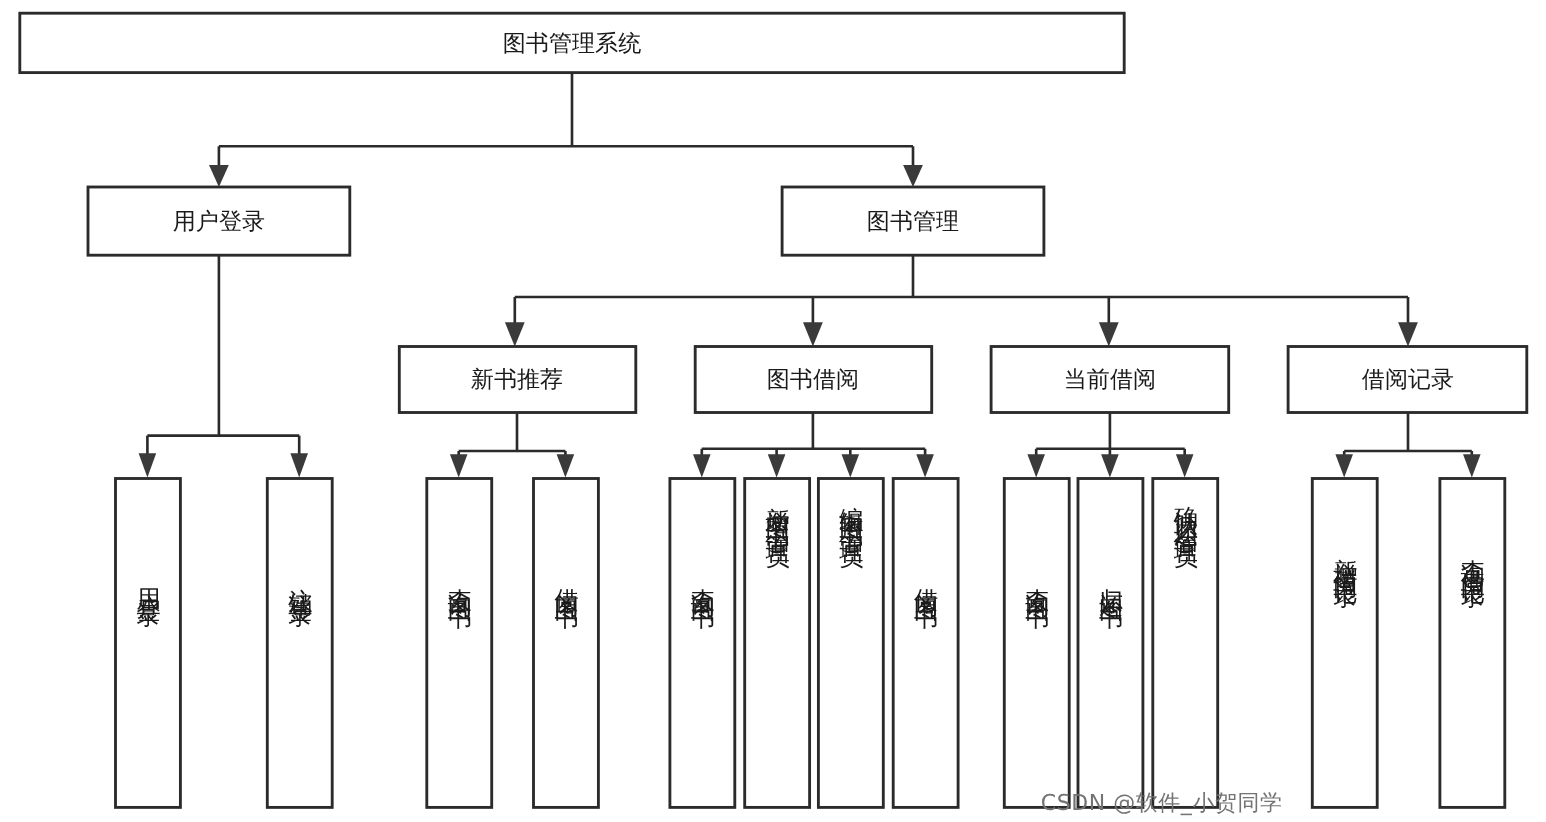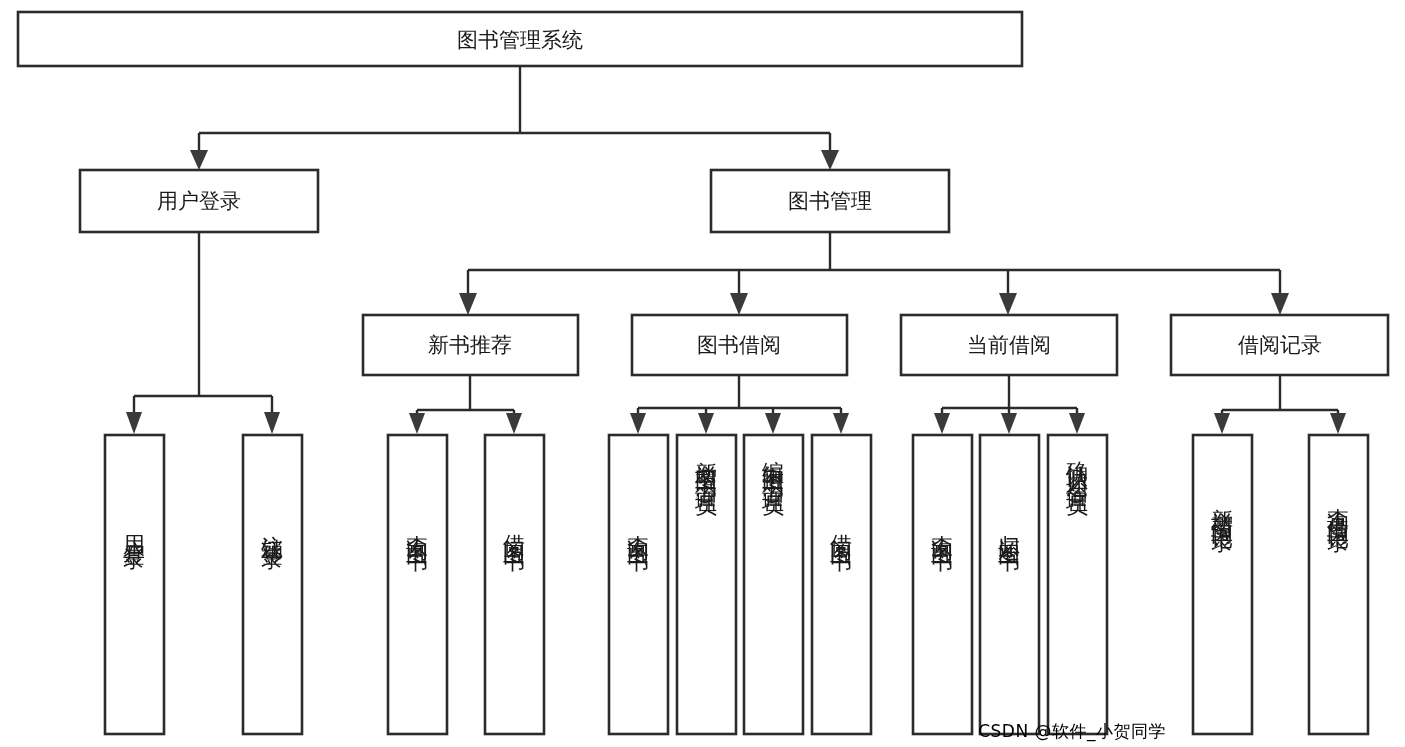--- a/index.html
+++ b/index.html
@@ -62,22 +62,22 @@
     letter-spacing: 5px;
     white-space: nowrap;
     pointer-events: none;
     text-align: left;
   }
   .watermark {
     position: absolute;
     right: 8px;
     bottom: 4px;
     font-family: "DejaVu Sans", "Liberation Sans", sans-serif;
-    font-size: 17px;
-    color: #000000;
+    font-size: 20px;
+    color: #737373;
     letter-spacing: 0.5px;
     white-space: nowrap;
   }
 </style>
 </head>
 <body>
 
 <div id="chart-root">
 
   <svg id="flow" viewBox="0 0 1405 747">

